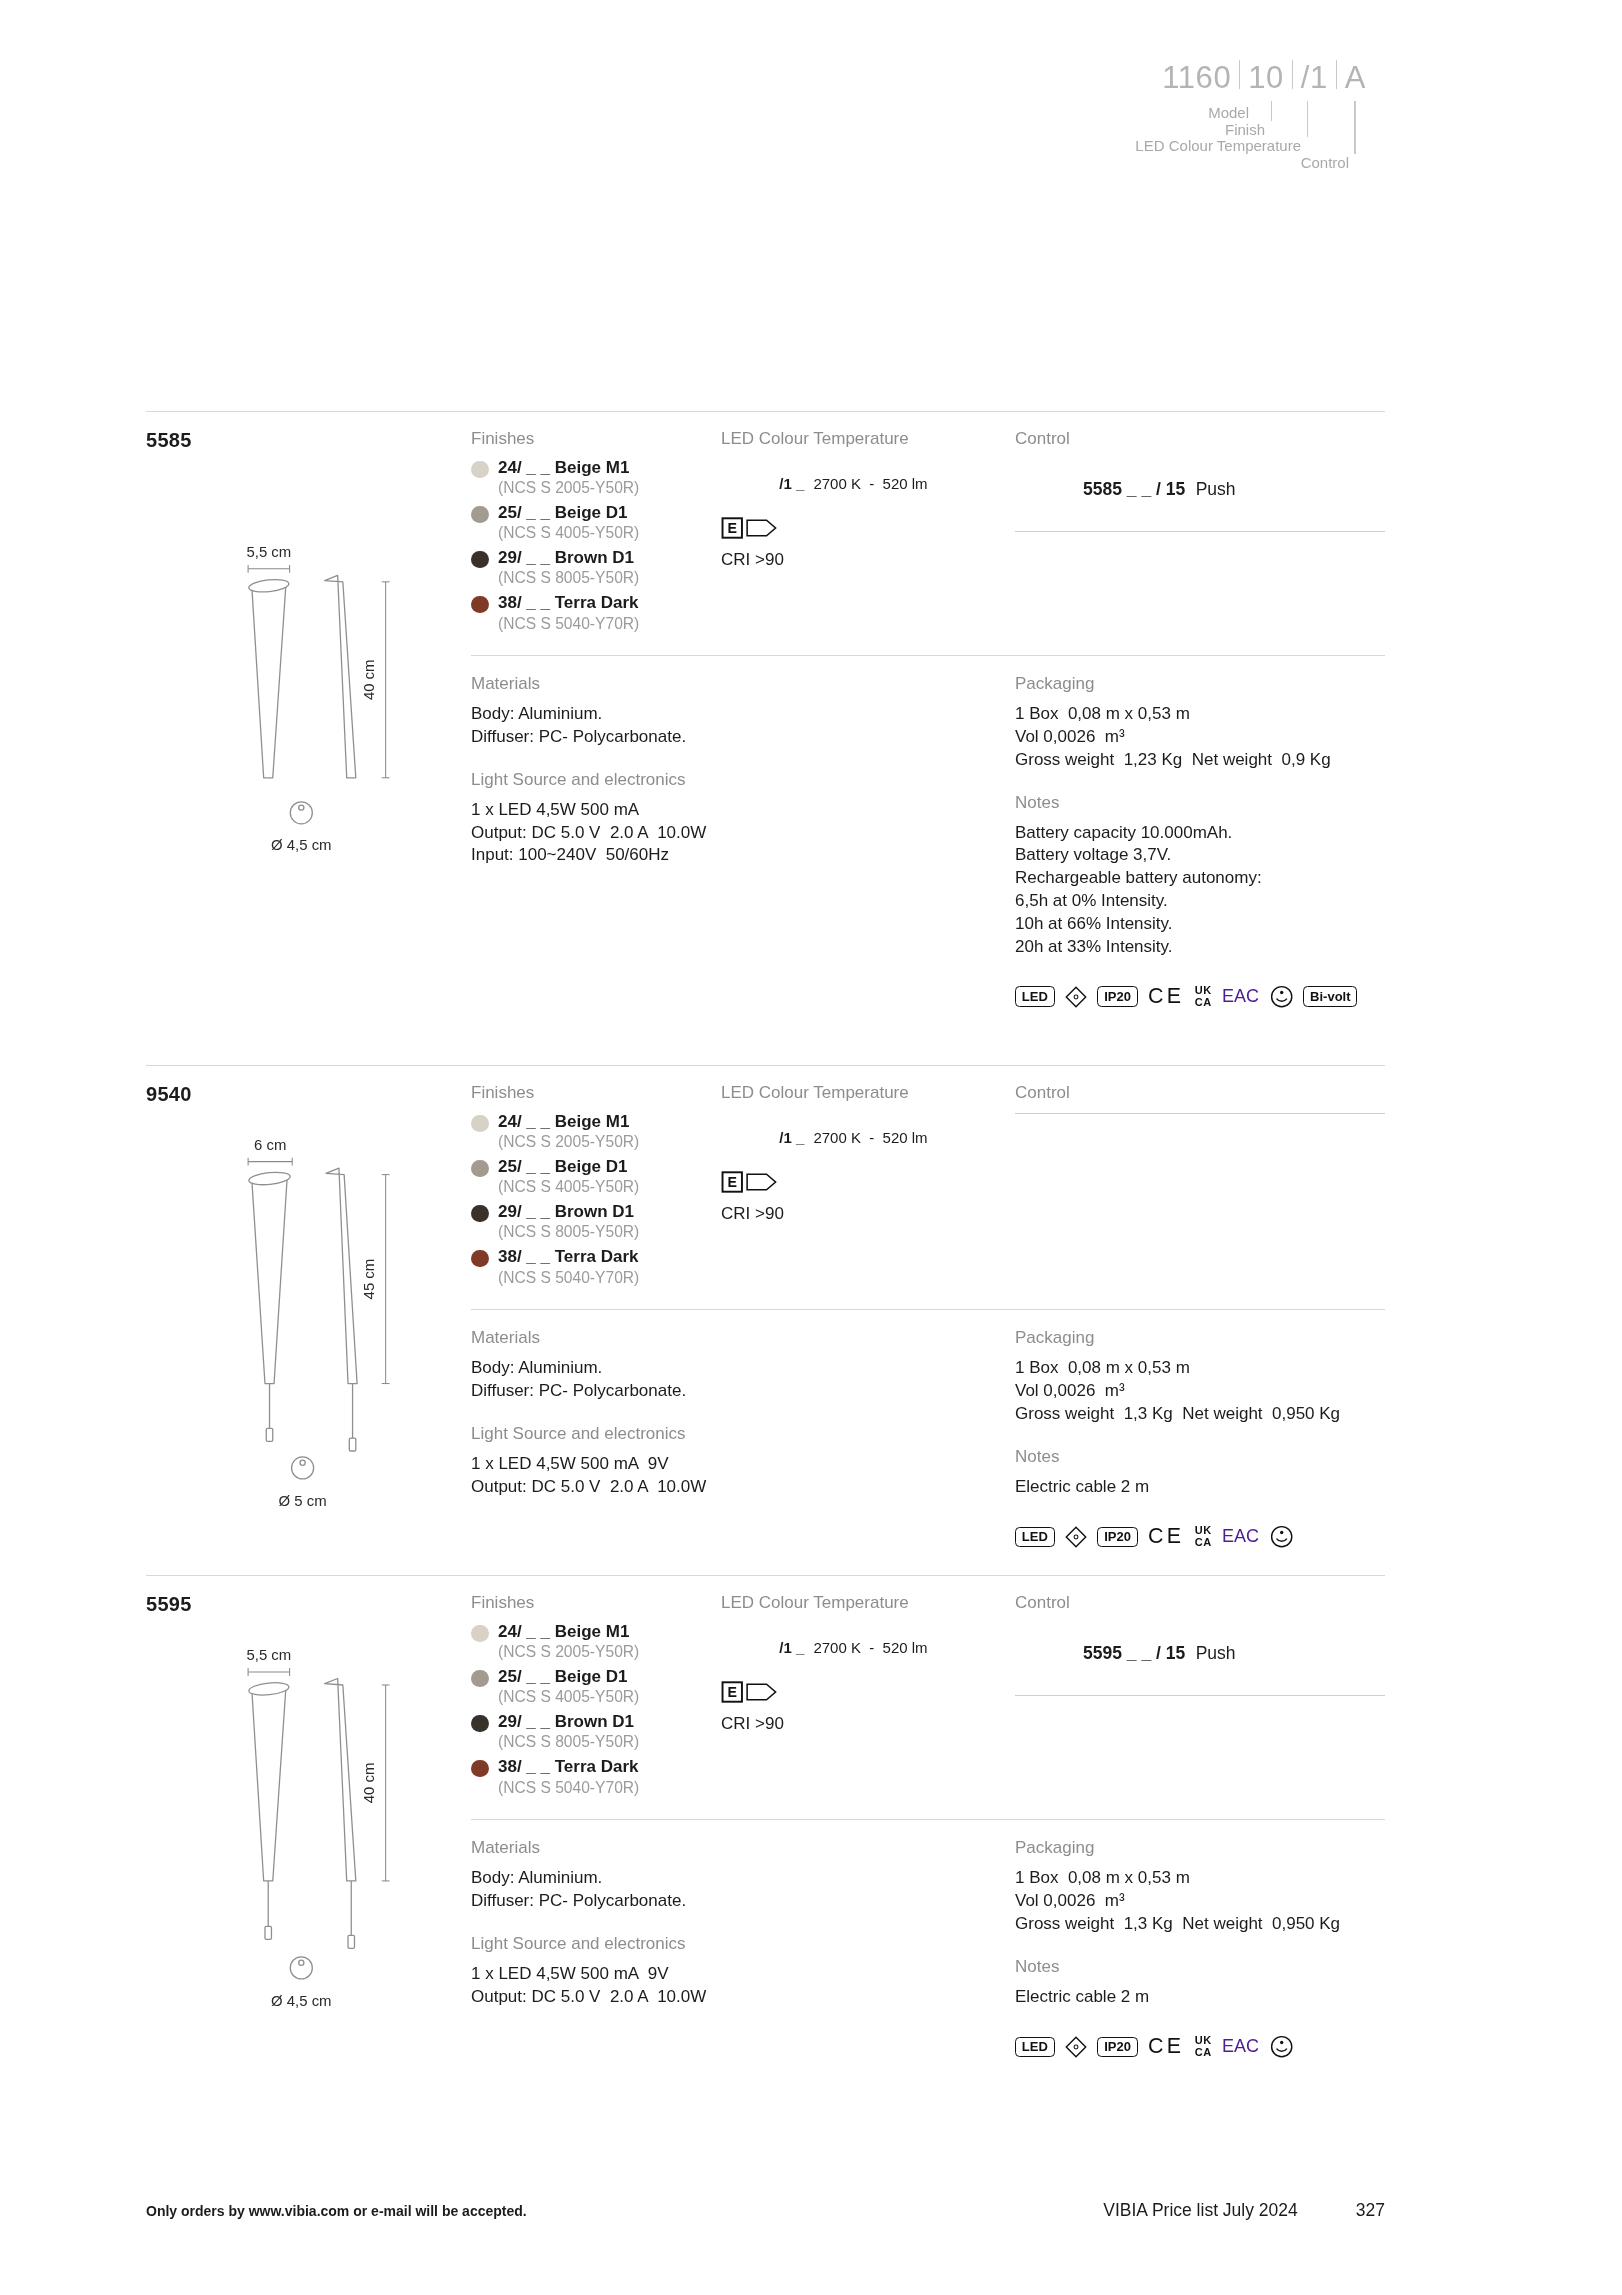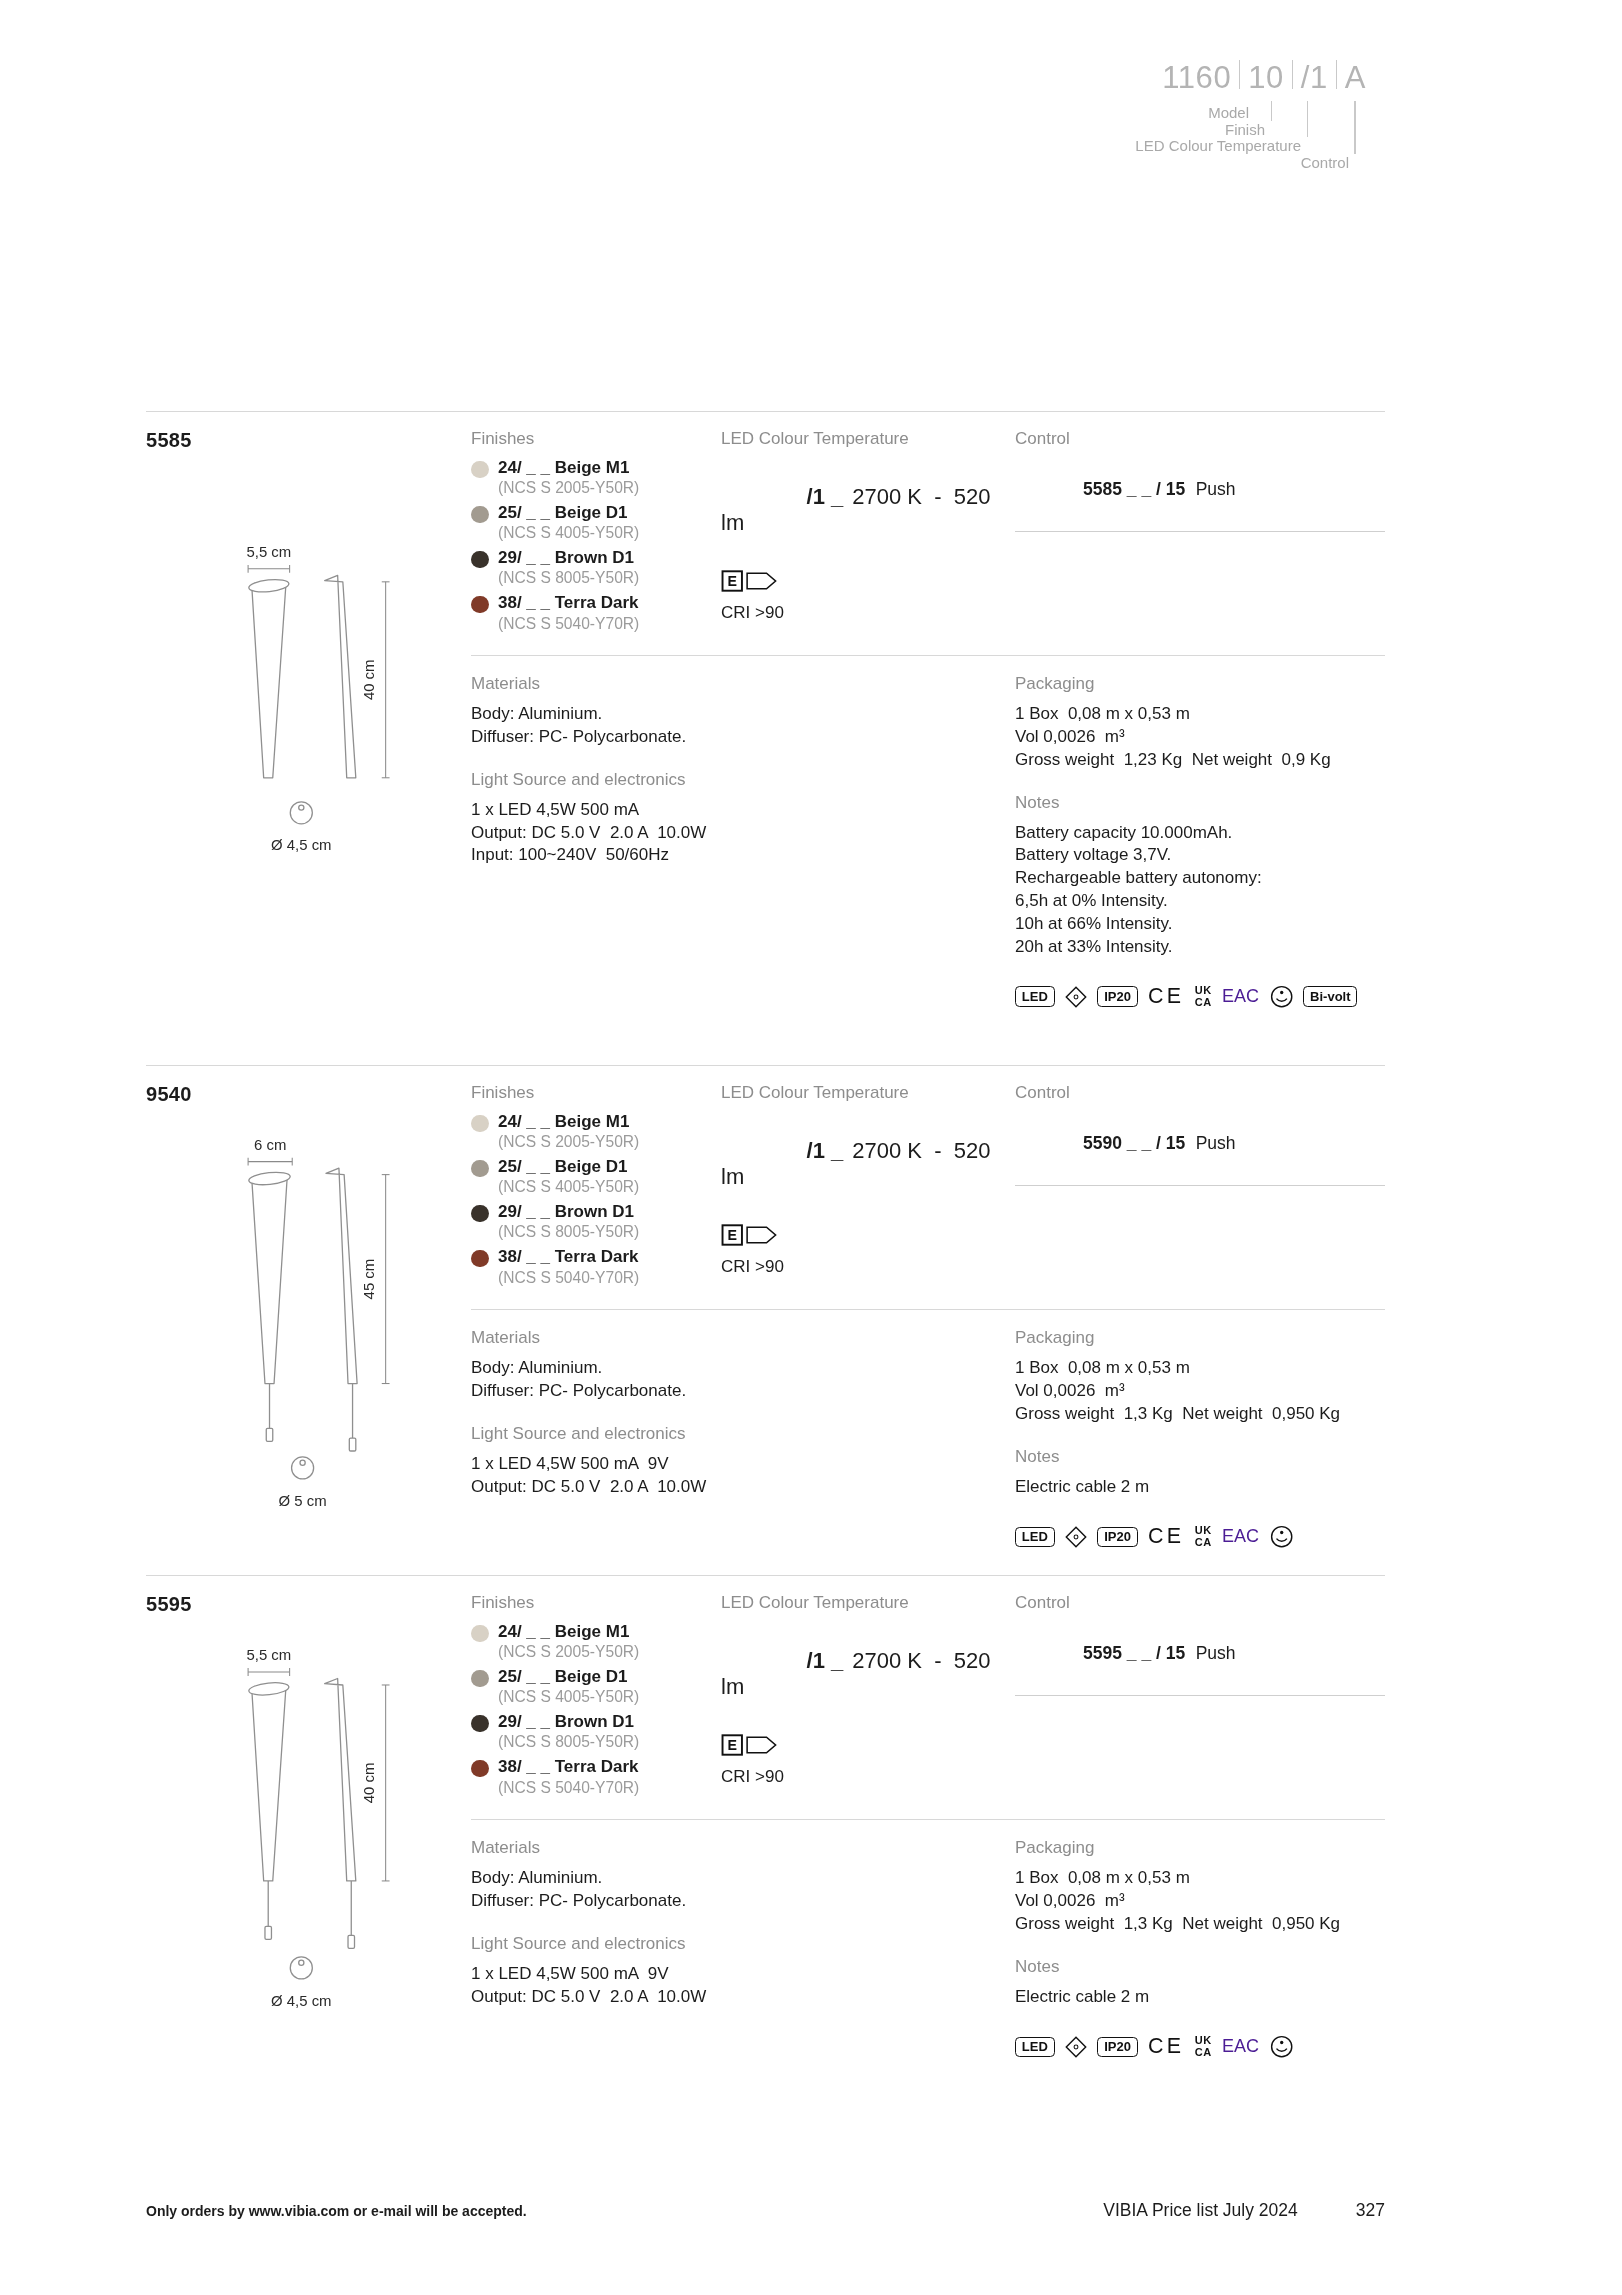--- a/index.html
+++ b/index.html
@@ -44,21 +44,21 @@
   .tl  { font-size:17px; line-height:1.34; white-space:pre-wrap; }
   .mt  { margin-top:21px; }
 
   
   .fin { display:grid; grid-template-columns:27px auto; margin-bottom:5.8px; }
   .swatch { width:17.5px; height:17.5px; border-radius:50%; margin-top:2.6px; }
   .fin-label { font-weight:700; font-size:17px; white-space:pre-wrap; }
   .fin-ncs { color:#9b9b9b; font-size:15.6px; margin-top:1.3px; white-space:pre-wrap; }
 
   
-  .led-line { font-size:22px; white-space:pre-wrap; }
+  .led-line { font-size:15px; white-space:pre-wrap; }
   .led-line .b { font-weight:700; margin-right:9px; }
   .energy { margin:7.8px 0 7.8px; }
 
   
   .ctrl-line { font-size:17.5px; white-space:pre-wrap; }
   .ctrl-line .b { font-weight:700; margin-right:10.4px; }
   .ctrl-rule { border-bottom:1.3px solid #cfcfcf; margin-top:10.4px; width:100%; }
 
   
   .badges { display:flex; align-items:center; gap:10.4px; margin-top:26px; }
@@ -296,23 +296,20 @@
                 <rect x="2" y="2" width="30" height="30" fill="#fff" stroke="#111" stroke-width="3"></rect>
                 <text x="17" y="25" text-anchor="middle" font-size="22" font-weight="bold" fill="#111">E</text>
                 <polygon points="40,5 70,5 84,17 70,29 40,29" fill="#fff" stroke="#111" stroke-width="2.4"></polygon>
               </svg>
             </div>
             <div class="tl">CRI &gt;90</div>
           </div>
 
           <div class="control">
             <div class="hdr">Control</div>
-            <div class="ctrl-line">
-              <span class="b">5590 _ _ / 15</span><span>Push</span>
-            </div>
             <div class="ctrl-rule"></div>
           </div>
         </div>
 
         <div class="row-bottom">
           <div>
             <div class="hdr">Materials</div>
             <div class="tl">Body: Aluminium.</div>
             <div class="tl">Diffuser: PC- Polycarbonate.</div>
             <div class="hdr mt">Light Source and electronics</div>

